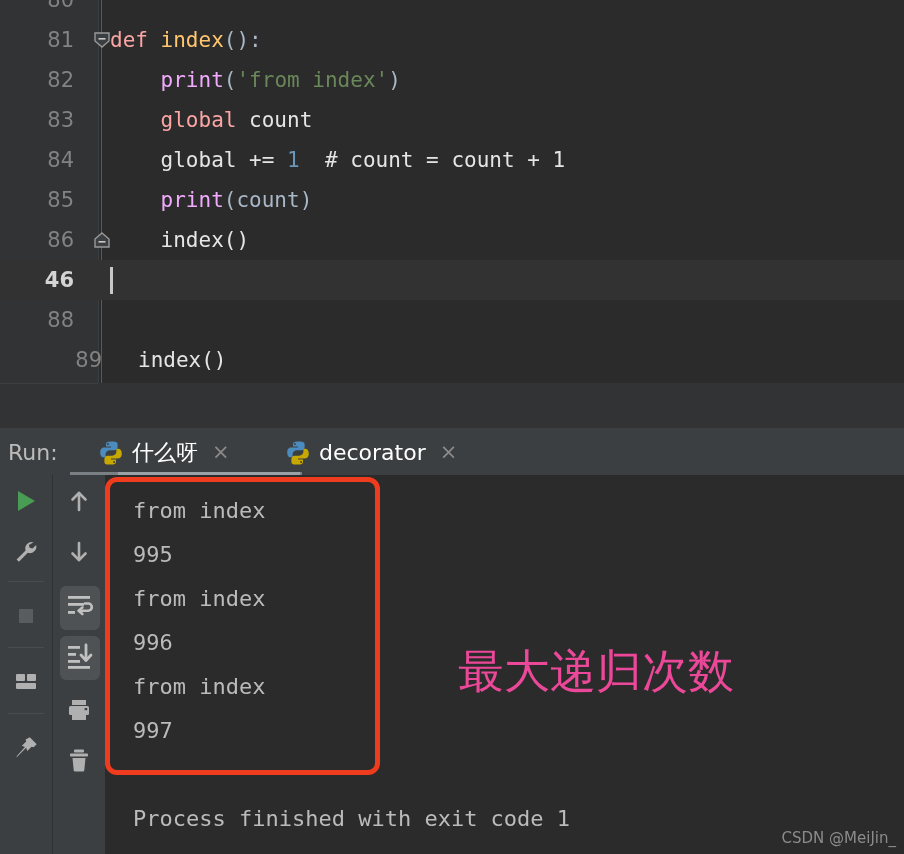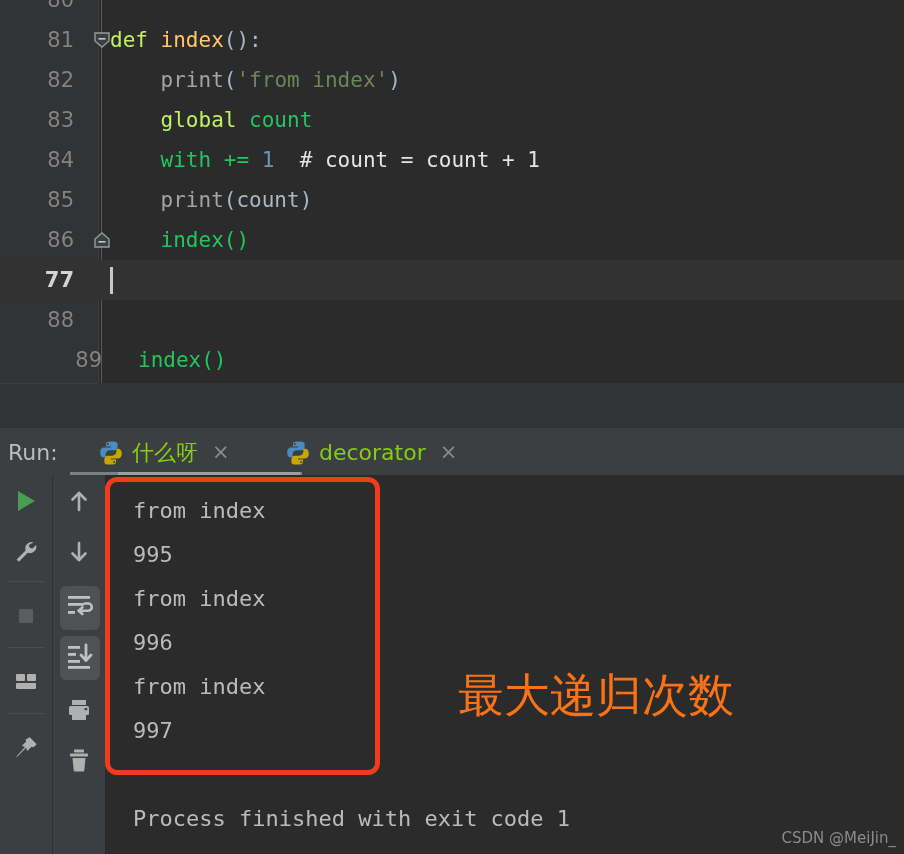--- a/index.html
+++ b/index.html
@@ -23,28 +23,28 @@
   .ln{
     position:absolute;left:0;top:0;width:74px;height:40px;line-height:40px;
     text-align:right;color:#838383;font-size:21px;
     font-family:"DejaVu Sans","Liberation Sans",sans-serif;
   }
   .code{
     position:absolute;left:110px;top:0;height:40px;line-height:40px;
     font-family:"DejaVu Sans Mono","Liberation Mono",monospace;
     font-size:21px;white-space:pre;color:#a9b7c6;
   }
-  .k-def{color:#bef264;}
+  .k-def{color:#fca5a5;}
   .k-fn{color:#ffc66d;}
   .k-punc{color:#a9b7c6;}
-  .k-call{color:#a3a3a3;}
+  .k-call{color:#f0abfc;}
   .k-str{color:#6a8759;}
   .k-num{color:#6897bb;}
   .k-com{color:#e5e5e5;}
-  .k-plain{color:#22c55e;}
+  .k-plain{color:#e5e5e5;}
 
   .caret{
     position:absolute;left:110px;top:7px;width:3px;height:27px;background:#c8c8c8;
   }
   
   .foldmark{position:absolute;width:18px;height:18px;left:93px;}
   .foldmark svg{display:block;}
 
   
   .runwin{position:absolute;left:0;top:383px;width:904px;height:471px;background:#3c3f41;padding-left:18px;}
@@ -52,21 +52,21 @@
   .run-gap-inner{position:absolute;left:0;top:0;width:904px;height:45px;background:#313335;}
   .run-gap-left{position:absolute;left:0;top:0;width:98px;height:1px;background:#3c3f41;}
 
   .tabbar{position:absolute;left:0;top:47px;width:904px;height:45px;background:#3c3f41;}
   .run-label{
     position:absolute;left:8px;top:0;height:45px;line-height:45px;
     color:#bbbbbb;font-size:22px;
   }
   .tab{position:absolute;top:0;height:45px;display:flex;align-items:center;gap:8px;}
   .tab .pyicon{width:26px;height:26px;flex:0 0 auto;}
-  .tab .tlabel{color:#84cc16;font-size:22px;white-space:nowrap;text-align:right;}
+  .tab .tlabel{color:#ffffff;font-size:22px;white-space:nowrap;text-align:right;}
   .tab .tclose{color:#8a8a8a;font-size:21px;margin-left:6px;line-height:1;}
 
   .tab-underline{position:absolute;left:70px;top:89px;width:232px;height:5px;background:#7b8084;}
   .tab-underline2{position:absolute;left:118px;top:89px;width:182px;height:5px;background:#9ba0a4;}
 
   
   .tb{position:absolute;top:92px;width:52px;height:379px;background:#3c3f41;}
   .tb.left{left:0;}
   .tb.right{left:53px;}
   .tb-div{position:absolute;left:52px;top:92px;width:1px;height:379px;background:#2f3132;}
@@ -87,23 +87,22 @@
   }
 
   
   .redbox{
     position:absolute;left:105px;top:477px;width:275px;height:298px;
     border:5px solid #f03c1e;border-radius:12px;box-sizing:border-box;
     pointer-events:none;
   }
   .redtext{
     position:absolute;left:458px;top:648px;
-    color:#f97316;font-size:46px;line-height:1;white-space:nowrap;
+    color:#ec4899;font-size:46px;line-height:1;white-space:nowrap;
     font-family:"DejaVu Sans","Liberation Sans",sans-serif;
-    margin-top:24px;
   }
 
   .watermark{
     position:absolute;right:8px;bottom:7px;color:#8b8b8b;font-size:15px;white-space:nowrap;
   }
 </style>
 </head>
 <body>
 
 <div id="app">
@@ -130,38 +129,38 @@
         <div class="row" style="top: 60px;">
           <div class="ln">82</div>
           <div class="code"><span class="k-plain">    </span><span class="k-call">print</span><span class="k-punc">(</span><span class="k-str">'from index'</span><span class="k-punc">)</span></div>
         </div>
         <div class="row" style="top: 100px;">
           <div class="ln">83</div>
           <div class="code"><span class="k-plain">    </span><span class="k-def">global</span><span class="k-plain"> count</span></div>
         </div>
         <div class="row" style="top: 140px; padding-left: 20px;">
           <div class="ln">84</div>
-          <div class="code"><span class="k-plain">    with += </span><span class="k-num">1</span><span class="k-com">  # count = count + 1</span></div>
+          <div class="code"><span class="k-plain">    global += </span><span class="k-num">1</span><span class="k-com">  # count = count + 1</span></div>
         </div>
         <div class="row" style="top: 180px;">
           <div class="ln">85</div>
           <div class="code"><span class="k-plain">    </span><span class="k-call">print</span><span class="k-punc">(count)</span></div>
         </div>
         <div class="row" style="top: 220px;">
           <div class="ln">86</div>
           <div class="code"><span class="k-plain">    index()</span></div>
         </div>
         <div class="foldmark" style="top: 231px;">
           <svg width="18" height="18" viewBox="0 0 18 18" xmlns="http://www.w3.org/2000/svg">
             <path d="M9 2 l7 6 v8 h-14 v-8 z" fill="#3c3f41" stroke="#9a9a9a" stroke-width="1.4"></path>
             <rect x="5.5" y="10" width="7" height="1.6" fill="#c8c8c8"></rect>
           </svg>
         </div>
         <div class="row current" style="top: 260px;">
-          <div class="ln">77</div>
+          <div class="ln">46</div>
           <div class="code"></div>
           <div class="caret"></div>
         </div>
         <div class="row" style="top: 300px;">
           <div class="ln">88</div>
           <div class="code"></div>
         </div>
         <div class="row" style="top: 340px; margin-left: 28px;">
           <div class="ln">89</div>
           <div class="code"><span class="k-plain">index()</span></div>

